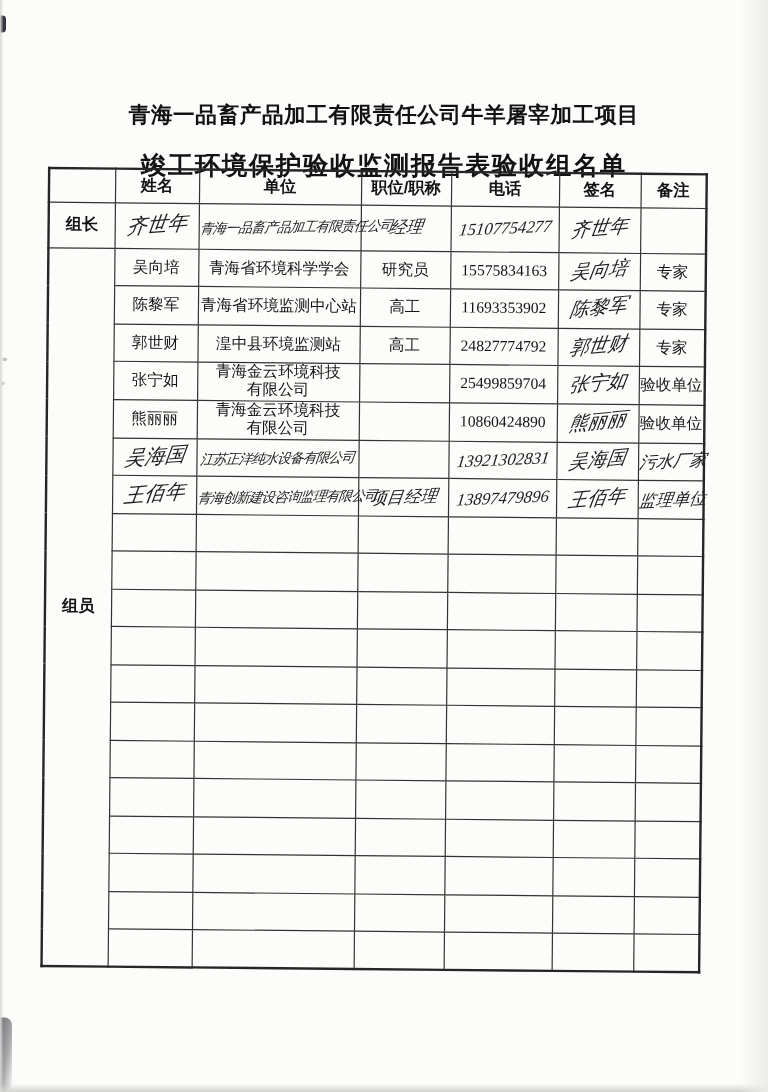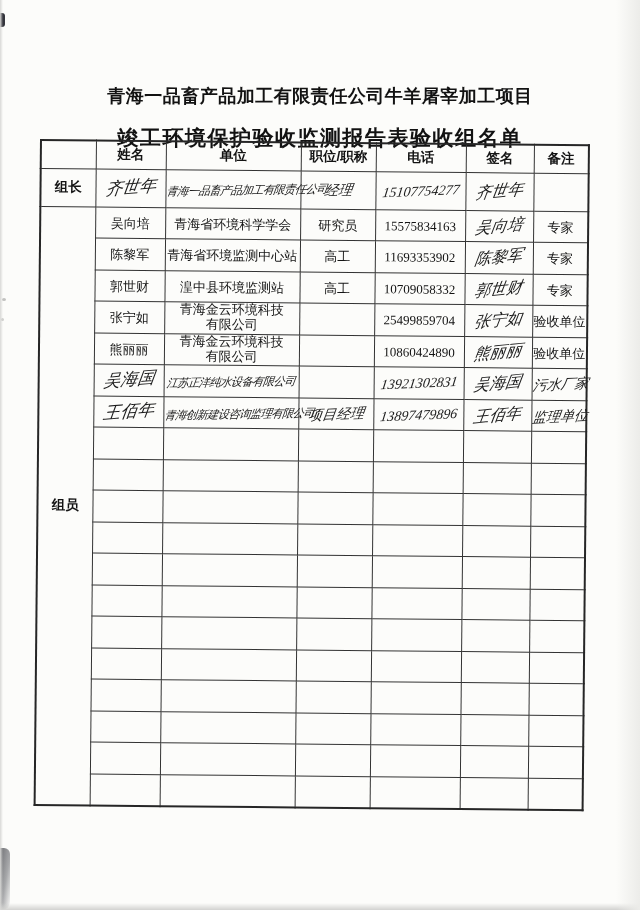--- a/index.html
+++ b/index.html
@@ -108,21 +108,21 @@
             <td><span class="pr">青海省环境监测中心站</span></td>
             <td><span class="pr">高工</span></td>
             <td><span class="pr">11693353902</span></td>
             <td><span class="hw sig">陈黎军</span></td>
             <td><span class="pr">专家</span></td>
           </tr>
           <tr>
             <td><span class="pr">郭世财</span></td>
             <td><span class="pr">湟中县环境监测站</span></td>
             <td><span class="pr">高工</span></td>
-            <td><span class="pr">10709058332</span></td>
+            <td><span class="pr">24827774792</span></td>
             <td><span class="hw sig">郭世财</span></td>
             <td><span class="pr">专家</span></td>
           </tr>
           <tr>
             <td><span class="pr">张宁如</span></td>
             <td><span class="pr">青海金云环境科技<br>有限公司</span></td>
             <td></td>
             <td><span class="pr">25499859704</span></td>
             <td><span class="hw sig">张宁如</span></td>
             <td><span class="pr">验收单位</span></td>

